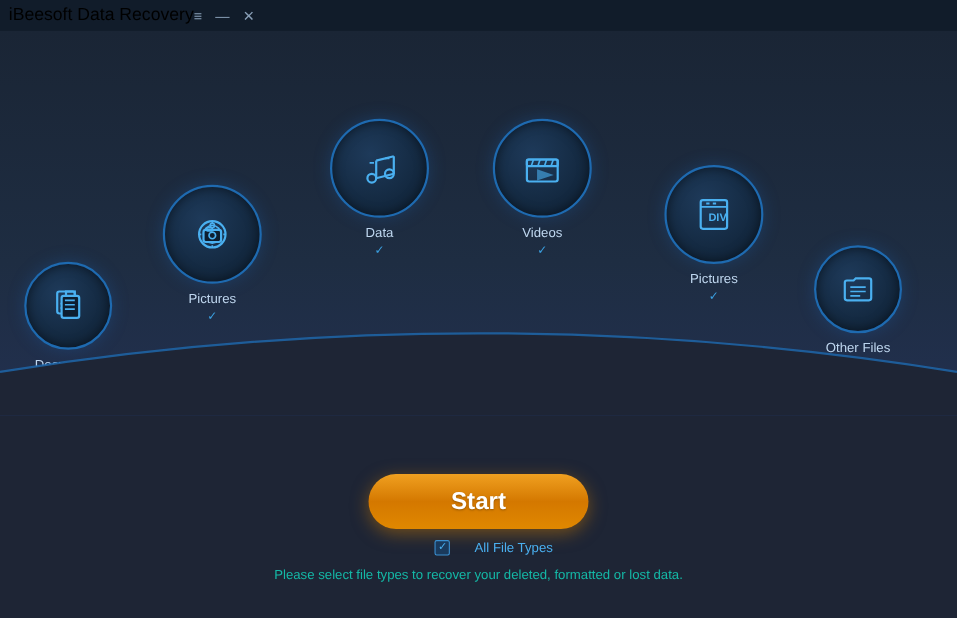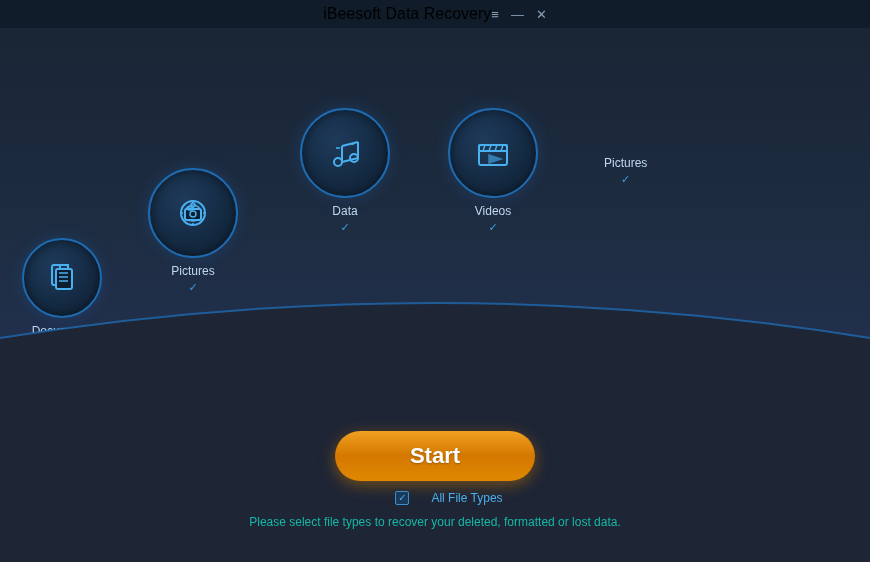--- a/index.html
+++ b/index.html
@@ -13,21 +13,21 @@
       position: relative;
     }
 
     
     #titlebar {
       width: 100%;
       height: 28px;
       background: #111c2a;
       display: flex;
       align-items: center;
-      justify-content: center;
+      justify-content: flex-start;
       padding: 0 8px;
       position: relative;
       z-index: 10;
     }
 
     #titlebar-controls {
       display: flex;
       gap: 12px;
     }
 
@@ -280,24 +280,51 @@
 
           <polygon points="14,20 14,28 26,24" stroke="#4ab0f0" stroke-width="1.5" fill="#4ab0f0" opacity="0.6"></polygon>
         </svg>
       </span>
     </div>
     <span class="circle-label">Videos</span>
     <span class="circle-check">✓</span>
   </div>
 
   <div class="file-type-item" id="item-archives">
+    <div class="circle">
+      <span class="circle-icon">
+        <svg width="34" height="34" viewBox="0 0 34 34" fill="none" class="svg-icon">
+
+          <rect x="5" y="4" width="24" height="26" rx="2" stroke="#4ab0f0" stroke-width="2" fill="none"></rect>
+          <line x1="5" y1="10" x2="29" y2="10" stroke="#4ab0f0" stroke-width="1.5"></line>
+          <text x="12" y="23" font-size="10" fill="#4ab0f0" font-family="Arial" font-weight="bold">DIV</text>
+          <line x1="10" y1="7" x2="13" y2="7" stroke="#4ab0f0" stroke-width="2"></line>
+          <line x1="16" y1="7" x2="19" y2="7" stroke="#4ab0f0" stroke-width="2"></line>
+        </svg>
+      </span>
+    </div>
     <span class="circle-label">Pictures</span>
     <span class="circle-check">✓</span>
   </div>
 
+  <div class="file-type-item" id="item-otherfiles">
+    <div class="circle">
+      <span class="circle-icon">
+        <svg width="32" height="32" viewBox="0 0 32 32" fill="none" class="svg-icon">
+
+          <path d="M4 10 Q4 8 6 8 L12 8 L14 6 L26 6 Q28 6 28 8 L28 24 Q28 26 26 26 L6 26 Q4 26 4 24 Z" stroke="#4ab0f0" stroke-width="2" fill="none"></path>
+          <line x1="9" y1="14" x2="23" y2="14" stroke="#4ab0f0" stroke-width="1.5"></line>
+          <line x1="9" y1="18" x2="23" y2="18" stroke="#4ab0f0" stroke-width="1.5"></line>
+          <line x1="9" y1="22" x2="18" y2="22" stroke="#4ab0f0" stroke-width="1.5"></line>
+        </svg>
+      </span>
+    </div>
+    <span class="circle-label">Other Files</span>
+    <span class="circle-check">✓</span>
+  </div>
 
   <svg id="curve-svg" viewBox="0 0 870 120" preserveAspectRatio="none">
 
     <path d="M0 120 L0 80 Q435 10 870 80 L870 120 Z" fill="#1e2535"></path>
 
     <path d="M0 80 Q435 10 870 80" stroke="#1e6ab0" stroke-width="2" fill="none" opacity="0.8"></path>
   </svg>
 
 </div>
 

